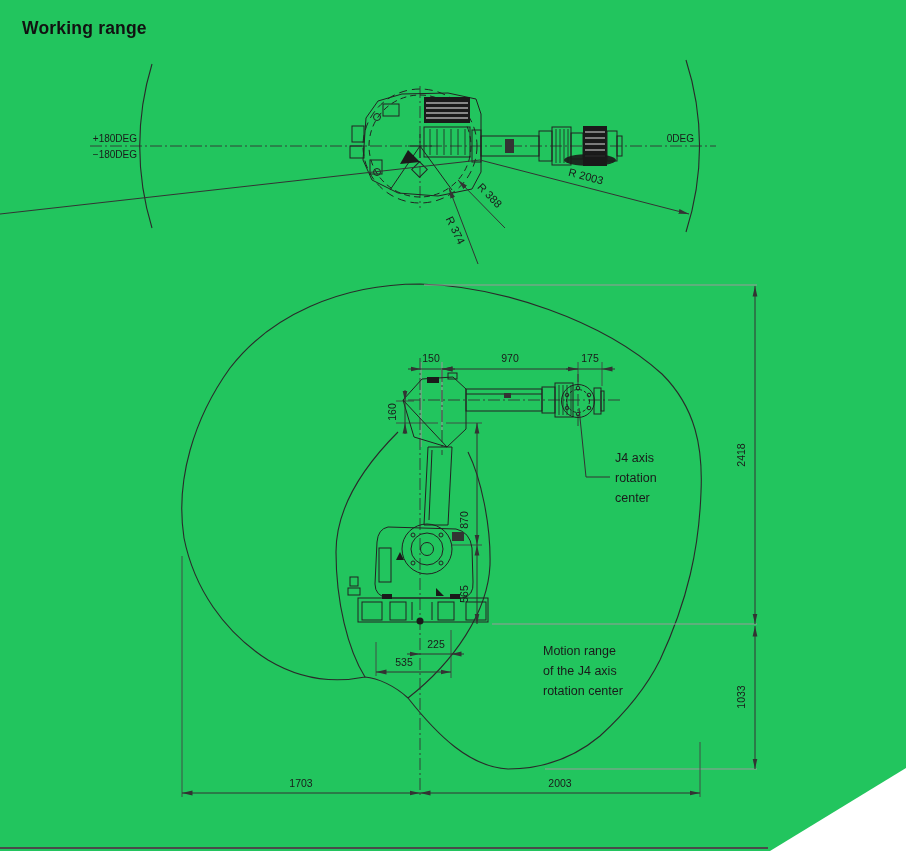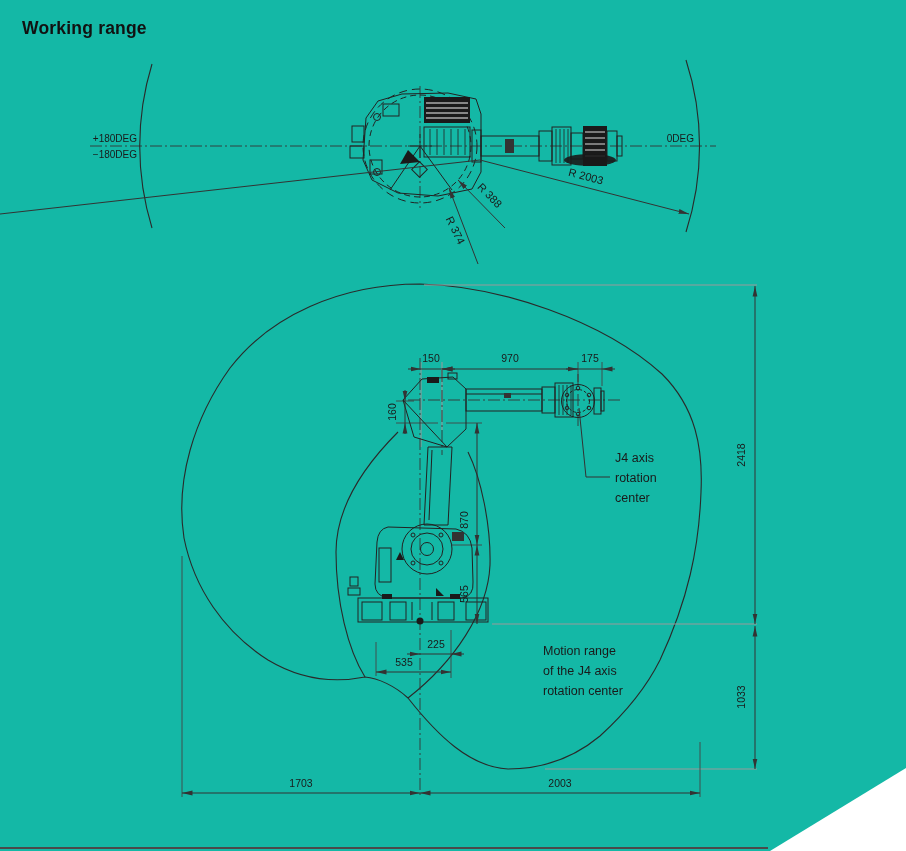--- a/index.html
+++ b/index.html
@@ -1,16 +1,16 @@
 <!DOCTYPE html>
 <html><head>
 <meta charset="utf-8">
 <style>
   html,body{margin:0;padding:0;background:#e8e8e8;}
-  #stage{position:relative;width:906px;height:851px;background:#14b8a6;overflow:hidden;
+  #stage{position:relative;width:906px;height:851px;background:#22c55e;overflow:hidden;
          font-family:"Liberation Sans",sans-serif;}
   #title{position:absolute;left:22px;top:18px;font-size:17.5px;font-weight:bold;color:#111;
          letter-spacing:.2px;}
   svg{position:absolute;left:0;top:0;}
   text{font-family:"Liberation Sans",sans-serif;}
   .dim{font-size:10.5px;fill:#1a1a1a;}
   .deg{font-size:10px;fill:#1a1a1a;}
   .rlab{font-size:11px;fill:#1a1a1a;}
   .note{font-size:12.5px;fill:#1a1a1a;}
   .thin{stroke:#333;stroke-width:1;fill:none;}

